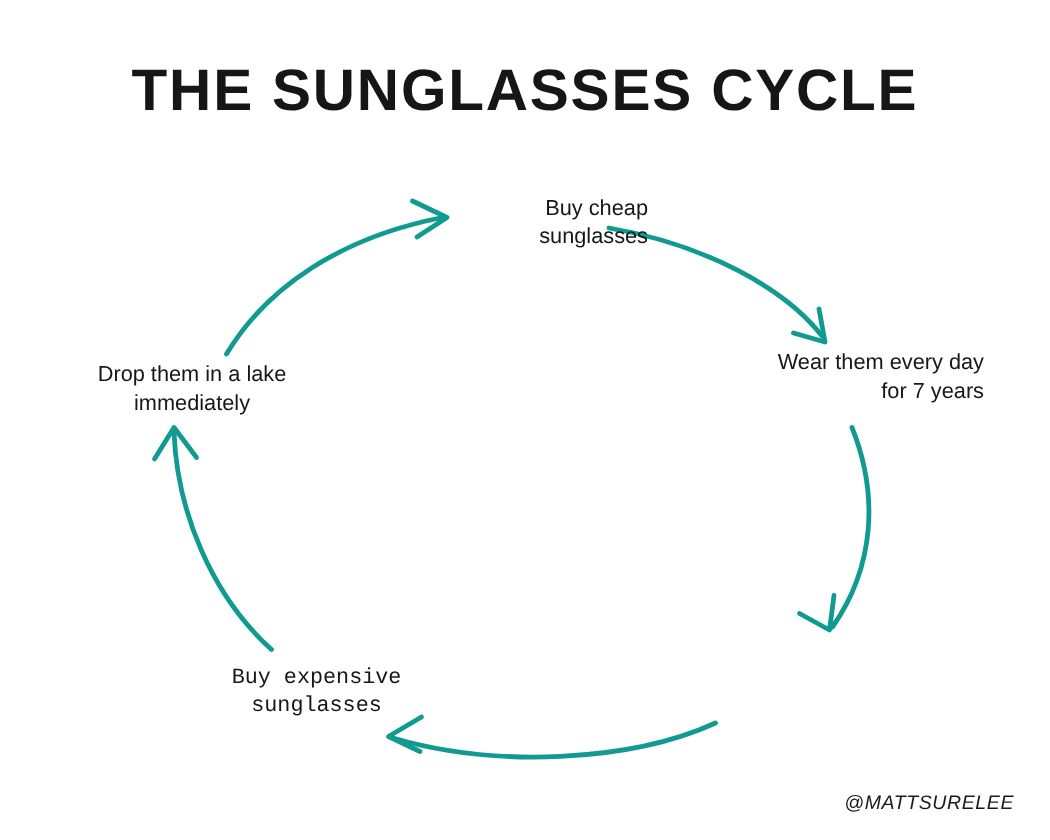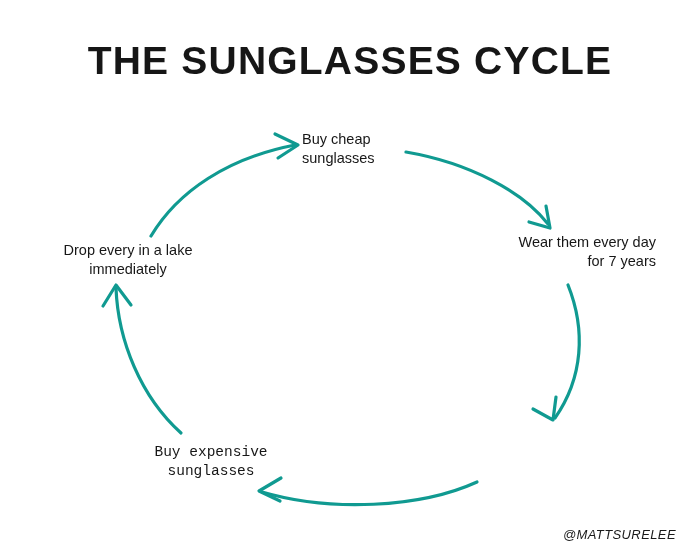--- a/index.html
+++ b/index.html
@@ -56,21 +56,21 @@
     font-size: 14.5px;
     font-weight: normal;
     color: #171717;
     line-height: 1.32;
     text-align: center;
     white-space: pre-line;
   }
 
   #step-0 { 
     left: 302px; top: 130px; width: 130px;
-    text-align: left;
+    text-align: right;
   }
   #step-1 { 
     left: 476px; top: 233px; width: 180px;
     text-align: right;
   }
   #step-2 { 
     left: 456px; top: 427px; width: 130px;
     text-align: center;
   }
   #step-3 { 
@@ -128,20 +128,20 @@
     <div class="step-label" id="step-0">Buy cheap
 sunglasses</div>
 
     <div class="step-label" id="step-1">Wear them every day
 for 7 years</div>
 
 
     <div class="step-label" id="step-3">Buy expensive
 sunglasses</div>
 
-    <div class="step-label" id="step-4">Drop every in a lake
+    <div class="step-label" id="step-4">Drop them in a lake
 immediately</div>
 
   </div>
 
   <div id="watermark">@MATTSURELEE</div>
 
 </div>
 
 </body></html>

